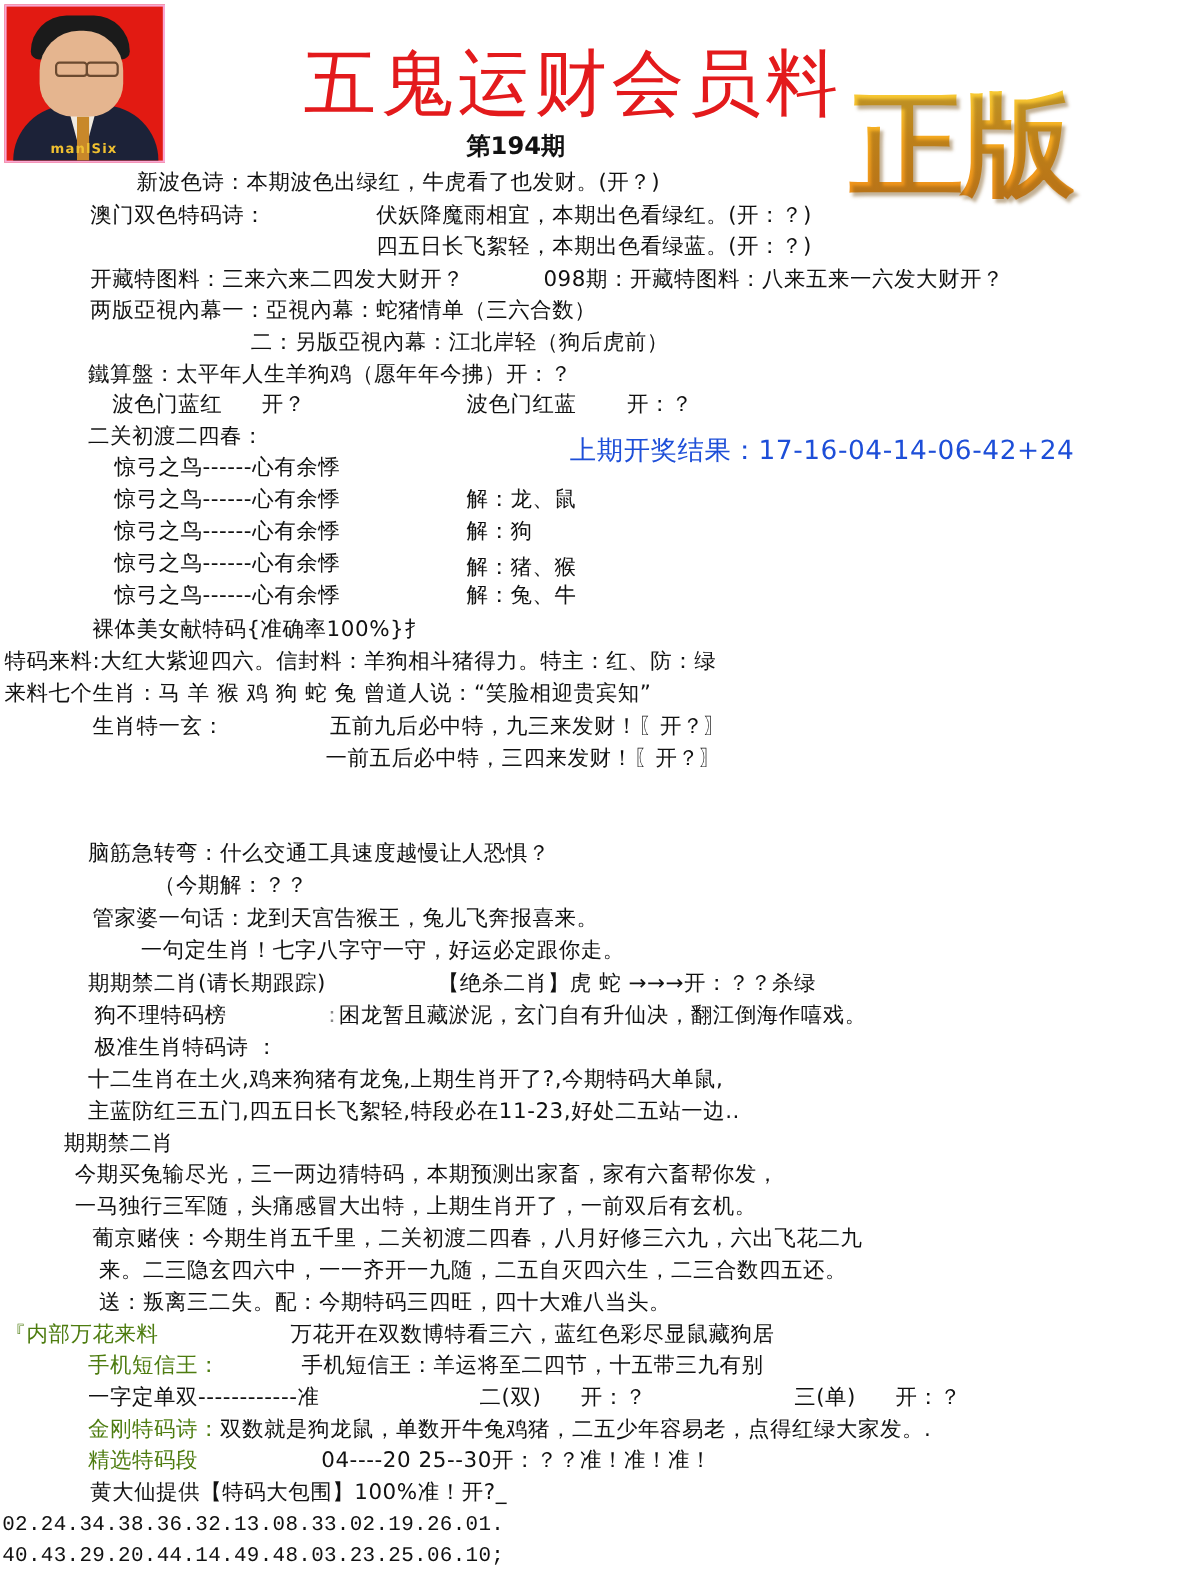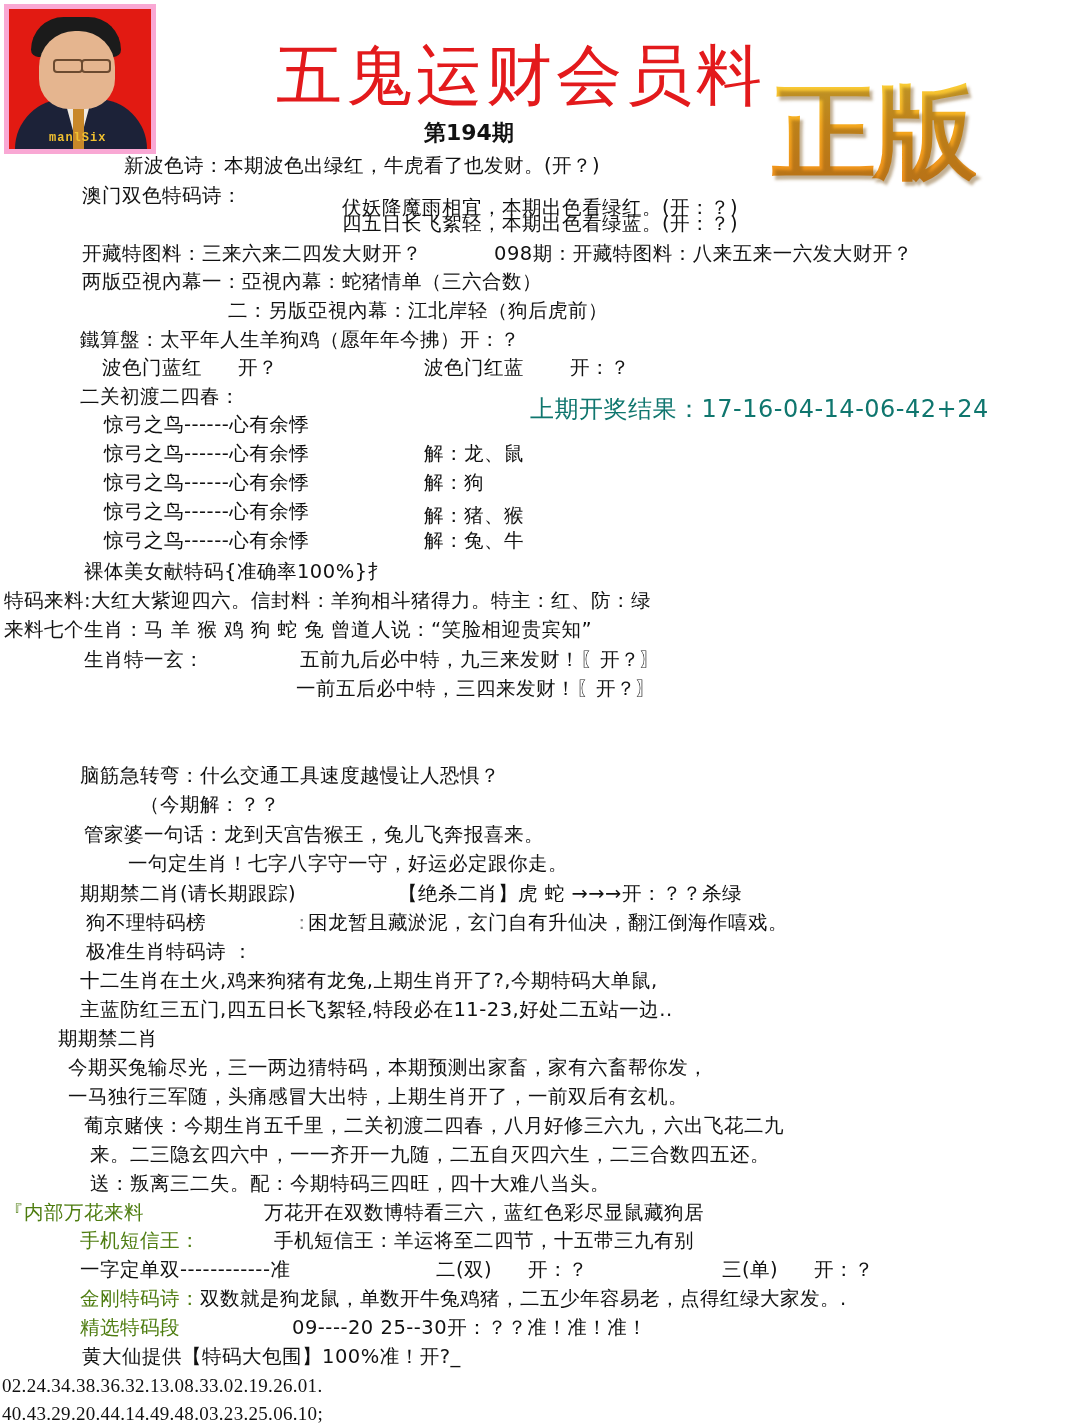--- a/index.html
+++ b/index.html
@@ -2,25 +2,25 @@
 <html><head>
 <meta charset="utf-8">
 <style>
   html, body { margin:0; padding:0; }
   body {
     width:1080px; height:1427px; background:#ffffff; position:relative; overflow:hidden;
     font-family:"DejaVu Sans", "Liberation Sans", sans-serif; color:#111;
   }
   .abs { position:absolute; white-space:nowrap; }
   .line { font-size:19.5px; line-height:24px; letter-spacing:0.5px; }
-  .red { color:#0f766e;margin-left:12px; }
+  .red { color:#1d4ed8; }
   .redsoft { color:#4d7c0f; }
   .photo {
     left:4px; top:4px; width:142px; height:140px; background:#e21a12;
-    border:5px solid #f9a8d4; overflow:hidden;font-family:Liberation Mono, monospace;
+    border:2px solid #f9a8d4; overflow:hidden;
   }
   .photo .hair { position:absolute; left:22px; top:8px; width:90px; height:40px; background:#1b1b1b; border-radius:45px 45px 10px 10px; }
   .photo .face { position:absolute; left:30px; top:22px; width:76px; height:78px; background:#e5b58f; border-radius:36px 36px 30px 30px; }
   .photo .glass { position:absolute; top:50px; width:26px; height:10px; border:2px solid #6b4a30; border-radius:4px; }
   .photo .suit { position:absolute; left:6px; top:90px; width:132px; height:60px; background:#1c2238; border-radius:50px 50px 0 0; }
   .photo .shirt { position:absolute; left:56px; top:92px; width:26px; height:48px; background:#efe9e0; clip-path:polygon(0 0,100% 0,50% 100%); }
   .photo .tie { position:absolute; left:64px; top:100px; width:11px; height:40px; background:#c8882a; }
   .photo .wm { position:absolute; left:40px; top:122px; font-size:12px; color:#f0c030; font-weight:bold; letter-spacing:1px; }
   .title {
     left:276px; top:36px; font-family:"DejaVu Serif","Liberation Serif",serif; font-size:66px;
@@ -28,42 +28,42 @@
   }
   .issue { left:424px; top:118px; font-size:22px; font-weight:bold; color:#111; }
   .zhengban {
     left:772px; top:72px; font-family:Liberation Sans, sans-serif; font-size:104px; font-weight:bold;
     color:#f3a51c; letter-spacing:-2px; line-height:120px;
     text-shadow:3px 4px 3px rgba(120,80,20,0.45);
     background:linear-gradient(180deg,#f9d53b 0%,#f6a91f 45%,#ec8a1a 100%);
     -webkit-background-clip:text; background-clip:text; -webkit-text-fill-color:transparent;
   }
   .result { font-size:24px; line-height:30px; letter-spacing:0.5px; }
-  .numbers { font-family:Liberation Serif, serif; font-size:19px; line-height:24px; letter-spacing:0.3px; }
+  .numbers { font-family:Liberation Mono, monospace; font-size:19px; line-height:24px; letter-spacing:0.3px; }
 </style>
 </head>
 <body>
 
 <div class="abs photo">
   <div class="suit"></div>
   <div class="shirt"></div>
   <div class="tie"></div>
   <div class="hair"></div>
   <div class="face"></div>
   <div class="glass" style="left:44px"></div>
   <div class="glass" style="left:72px"></div>
   <div class="wm">manlSix</div>
 </div>
 <div class="abs title">五鬼运财会员料</div>
 <div class="abs issue">第194期</div>
 <div class="abs zhengban">正版</div>
 
 <div class="abs line" style="left:124px;top:154px">新波色诗：本期波色出绿红，牛虎看了也发财。(开？)</div>
 <div class="abs line" style="left:82px;top:184px">澳门双色特码诗：</div>
-<div class="abs line" style="left:342px;top:196px">伏妖降魔雨相宜，本期出色看绿红。(开：？)</div>
+<div class="abs line" style="left:342px;top:184px">伏妖降魔雨相宜，本期出色看绿红。(开：？)</div>
 <div class="abs line" style="left:342px;top:212px">四五日长飞絮轻，本期出色看绿蓝。(开：？)</div>
 
 <div class="abs line" style="left:82px;top:242px">开藏特图料：三来六来二四发大财开？</div>
 <div class="abs line" style="left:494px;top:242px">098期：开藏特图料：八来五来一六发大财开？</div>
 <div class="abs line" style="left:82px;top:270px">两版亞視內幕一：亞視內幕：蛇猪情单（三六合数）</div>
 <div class="abs line" style="left:228px;top:299px">二：另版亞視內幕：江北岸轻（狗后虎前）</div>
 <div class="abs line" style="left:80px;top:328px">鐵算盤：太平年人生羊狗鸡（愿年年今拂）开：？</div>
 <div class="abs line" style="left:102px;top:356px">波色门蓝红</div>
 <div class="abs line" style="left:238px;top:356px">开？</div>
 <div class="abs line" style="left:424px;top:356px">波色门红蓝</div>
@@ -121,17 +121,17 @@
 <div class="abs line" style="left:80px;top:1258px">一字定单双------------准</div>
 <div class="abs line" style="left:436px;top:1258px">二(双)</div>
 <div class="abs line" style="left:528px;top:1258px">开：？</div>
 <div class="abs line" style="left:722px;top:1258px">三(单)</div>
 <div class="abs line" style="left:814px;top:1258px">开：？</div>
 
 <div class="abs line" style="left:80px;top:1287px">
   <span class="redsoft">金刚特码诗：</span><span>双数就是狗龙鼠，单数开牛兔鸡猪，二五少年容易老，点得红绿大家发。.</span>
 </div>
 <div class="abs line redsoft" style="left:80px;top:1316px">精选特码段</div>
-<div class="abs line" style="left:292px;top:1316px">09----20 25--30开：？？准！准！准！</div>
+<div class="abs line" style="left:292px;top:1316px">04----20 25--30开：？？准！准！准！</div>
 <div class="abs line" style="left:82px;top:1345px">黄大仙提供【特码大包围】100%准！开?_</div>
 
 <div class="abs numbers" style="left:2px;top:1374px">02.24.34.38.36.32.13.08.33.02.19.26.01.</div>
 <div class="abs numbers" style="left:2px;top:1402px">40.43.29.20.44.14.49.48.03.23.25.06.10;</div>
 
 </body></html>

